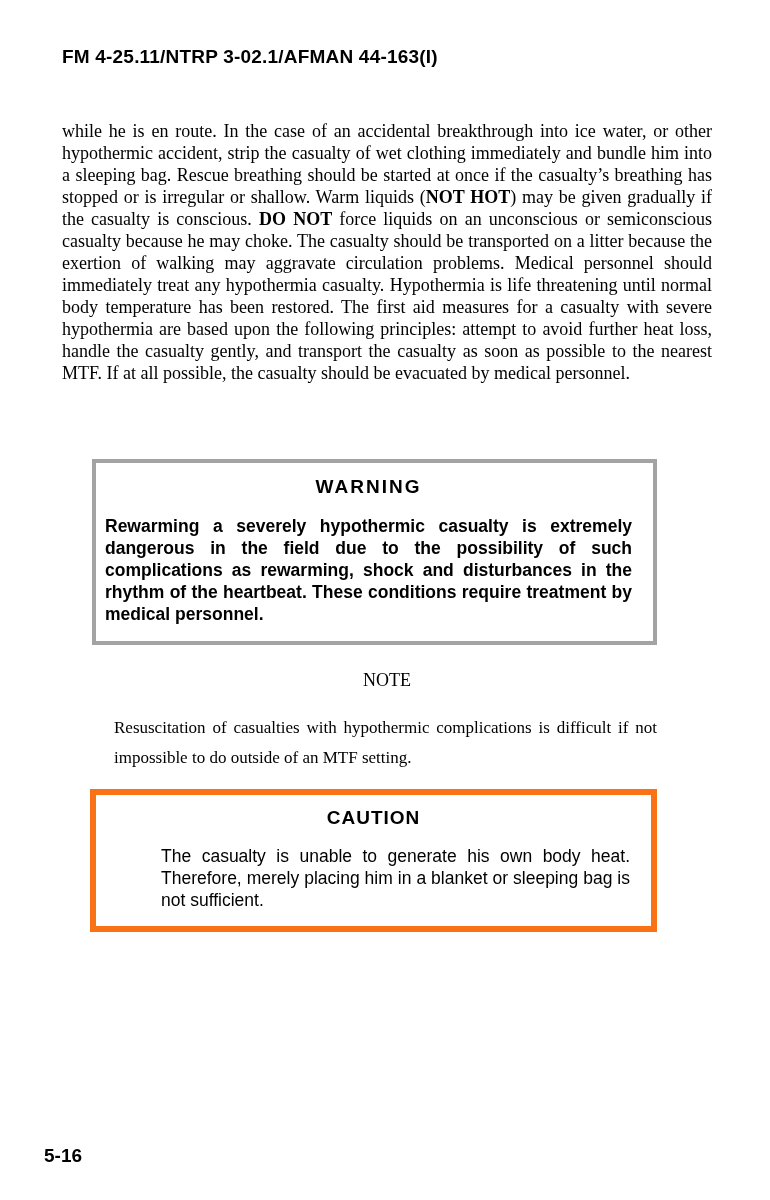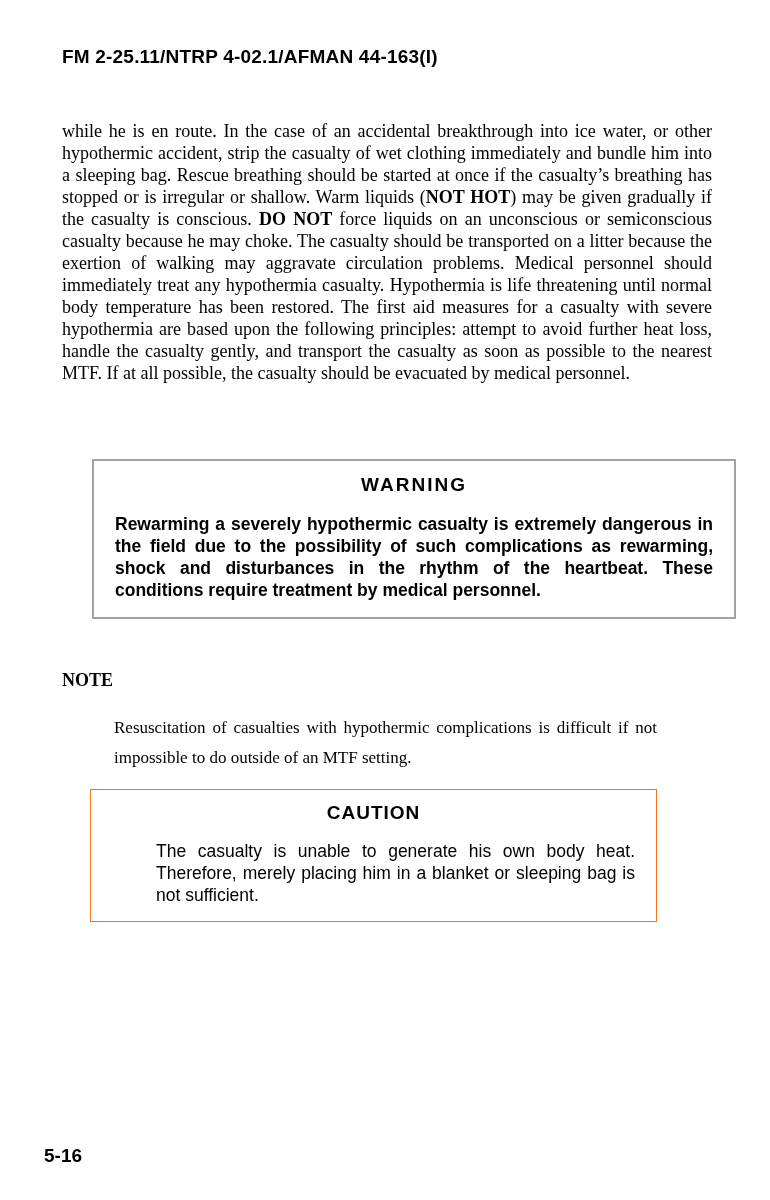--- a/index.html
+++ b/index.html
@@ -30,61 +30,62 @@
     font-size: 18px;
     line-height: 22px;
     text-align: justify;
   }
   .b { font-weight: bold; }
   .i { font-style: italic; }
   .warning-box {
     position: absolute;
     top: 459px;
     left: 92px;
-    width: 644px;
-    border: 2px solid #a3a3a3;
-    padding: 13px 21px 16px 21px;
+    width: 565px;
+    border: 4px solid #a3a3a3;
+    padding: 13px 21px 16px 9px;
     font-family: "Liberation Sans", sans-serif;
   }
   .warning-title {
     text-align: center;
     font-weight: bold;
     font-size: 19px;
     letter-spacing: 2px;
     margin-bottom: 17px;
   }
   .warning-body {
     font-weight: bold;
     font-size: 17.5px;
     line-height: 22px;
     text-align: justify;
   }
   .note-title {
     position: absolute;
     top: 670px;
     left: 62px;
     width: 650px;
-    font-weight: bold;
+    text-align: center;
+    font-weight: normal;
     font-size: 18px;
   }
   .note-body {
     position: absolute;
     top: 713px;
     left: 114px;
     width: 543px;
     font-size: 17px;
     line-height: 30px;
     text-align: justify;
   }
   .caution-box {
     position: absolute;
     top: 789px;
     left: 90px;
     width: 567px;
-    border: 1px solid #f97316;
+    border: 6px solid #f97316;
     padding: 12px 21px 15px 21px;
     font-family: "Liberation Sans", sans-serif;
   }
   .caution-title {
     text-align: center;
     font-weight: bold;
     font-size: 19px;
     letter-spacing: 1px;
     margin-bottom: 16px;
   }
@@ -109,21 +110,21 @@
     font-family: "Liberation Sans", sans-serif;
     font-weight: bold;
     font-size: 19px;
   }
 </style>
 </head>
 <body>
 
 <div class="page">
 
-  <div class="header">FM 2-25.11/NTRP 4-02.1/AFMAN 44-163(I)</div>
+  <div class="header">FM 4-25.11/NTRP 3-02.1/AFMAN 44-163(I)</div>
 
   <p class="body-text"><span>while he is en route.  In the case of an accidental breakthrough into ice water, or other hypothermic accident, strip the casualty of wet clothing immediately and bundle him into a sleeping bag.  Rescue breathing should be started at once if the casualty’s breathing has stopped or is irregular or shallow.  Warm liquids (</span><span class="b">NOT HOT</span><span>) may be given gradually if the casualty is conscious.  </span><span class="b">DO NOT</span><span> force liquids on an unconscious or semiconscious casualty because he may choke.  The casualty should be transported on a litter because the exertion of walking may aggravate circulation problems.  Medical personnel should immediately treat any hypothermia casualty.  Hypothermia is life threatening until normal body temperature has been restored.  The first aid measures for a casualty with severe hypothermia are based upon the following principles:  attempt to avoid further heat loss, handle the casualty gently, and transport the casualty as soon as possible to the nearest MTF.  If at all possible, the casualty should be evacuated by medical personnel.</span></p>
 
   <div class="warning-box">
     <div class="warning-title">WARNING</div>
     <p class="warning-body">Rewarming a severely hypothermic casualty is extremely dangerous in the field due to the possibility of such complications as rewarming, shock and disturbances in the rhythm of the heartbeat.  These conditions require treatment by medical personnel.</p>
   </div>
 
   <div class="note-title">NOTE</div>
 

